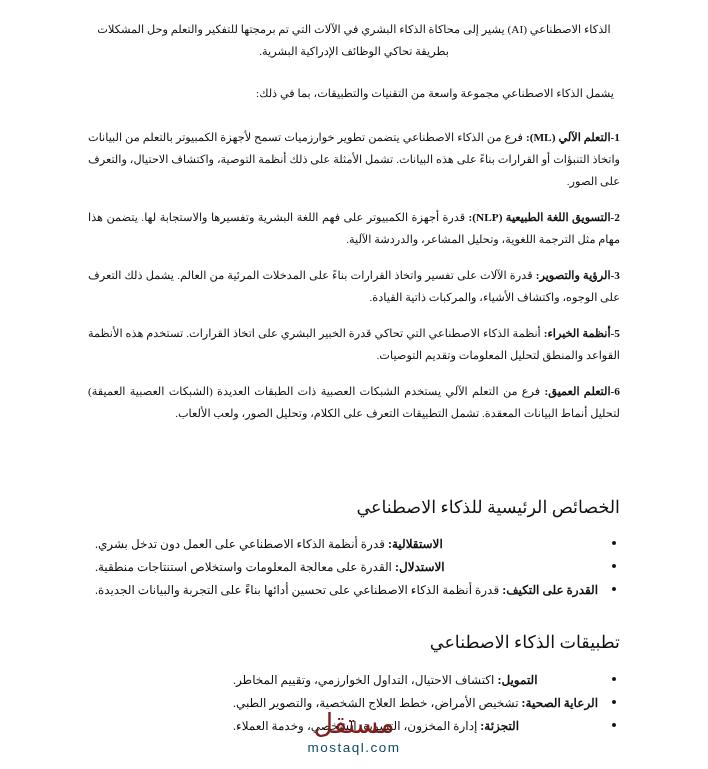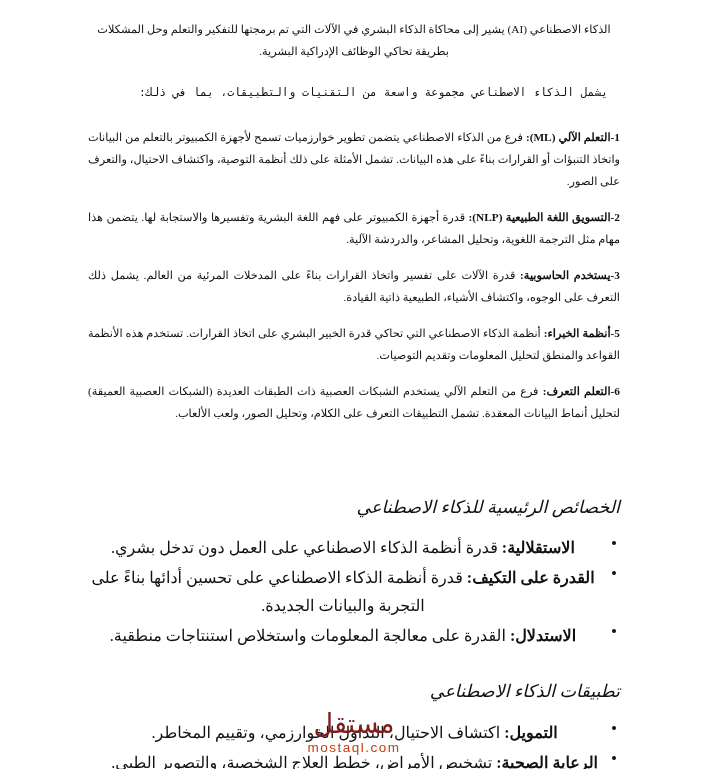--- a/index.html
+++ b/index.html
@@ -19,26 +19,25 @@
   #page {
     position: absolute;
     inset: 0;
     padding: 18px 88px 17px 88px;
     box-sizing: border-box;
     direction: rtl;
     text-align: justify;
   }
 
   p.lead-para {
-    margin: 0 12px 22px 0;
+    margin: 0 6px 22px 0;
     font-size: 11.3px;
     line-height: 1.95;
     text-align: justify;
     text-align-last: right;
-    font-family: Liberation Mono, monospace;
   }
 
   p.intro-para {
     margin: 0 0 20px 0;
     font-size: 11.3px;
     line-height: 1.95;
     text-align: center;
     direction: rtl;
   }
 
@@ -61,37 +60,36 @@
     font-weight: bold;
   }
 
   h2.section-heading {
     font-size: 17.5px;
     font-weight: normal;
     margin: 0 0 14px 0;
     text-align: right;
     direction: rtl;
     line-height: 1.5;
-    font-style: italic;
   }
 
   .spacer-lg { height: 56px; }
   .spacer-md { height: 26px; }
 
   ul.bullet-list {
     list-style: none;
     margin: 0;
     padding: 0 0 0 0;
     direction: rtl;
   }
 
   ul.bullet-list li {
-    font-size: 16px;
+    font-size: 12px;
     line-height: 1.75;
-    text-align: center;
+    text-align: left;
     direction: rtl;
     position: relative;
     padding-right: 22px;
     margin: 0 0 2px 0;
   }
 
   ul.bullet-list li .bullet-dot {
     position: absolute;
     right: 4px;
     top: 7px;
@@ -124,21 +122,21 @@
     display: block;
     font-size: 27px;
     color: #7f1d1d;
     letter-spacing: 1px;
     font-family: "DejaVu Sans", "Liberation Sans", sans-serif;
     line-height: 1.1;
   }
   #watermark .wm-en {
     display: block;
     font-size: 13.5px;
-    color: #c2410c;
+    color: #0c4a6e;
     letter-spacing: 1.5px;
     font-family: "Liberation Sans", sans-serif;
     margin-top: 1px;
   }
 </style>
 </head>
 <body>
 
 <div id="page">
 
@@ -147,45 +145,45 @@
   <p class="lead-para">يشمل الذكاء الاصطناعي مجموعة واسعة من التقنيات والتطبيقات، بما في ذلك:</p>
 
   <ol class="tech-list">
     <li class="tech-item">
       <span class="item-head">1-</span><span class="item-head">التعلم الآلي (ML)</span><span class="item-head">:</span><span> فرع من الذكاء الاصطناعي يتضمن تطوير خوارزميات تسمح لأجهزة الكمبيوتر بالتعلم من البيانات واتخاذ التنبؤات أو القرارات بناءً على هذه البيانات. تشمل الأمثلة على ذلك أنظمة التوصية، واكتشاف الاحتيال، والتعرف على الصور.</span>
     </li>
     <li class="tech-item">
       <span class="item-head">2-</span><span class="item-head">التسويق اللغة الطبيعية (NLP)</span><span class="item-head">:</span><span> قدرة أجهزة الكمبيوتر على فهم اللغة البشرية وتفسيرها والاستجابة لها. يتضمن هذا مهام مثل الترجمة اللغوية، وتحليل المشاعر، والدردشة الآلية.</span>
     </li>
     <li class="tech-item">
-      <span class="item-head">3-</span><span class="item-head">يستخدم الحاسوبية</span><span class="item-head">:</span><span> قدرة الآلات على تفسير واتخاذ القرارات بناءً على المدخلات المرئية من العالم. يشمل ذلك التعرف على الوجوه، واكتشاف الأشياء، الطبيعية ذاتية القيادة.</span>
+      <span class="item-head">3-</span><span class="item-head">الرؤية والتصوير</span><span class="item-head">:</span><span> قدرة الآلات على تفسير واتخاذ القرارات بناءً على المدخلات المرئية من العالم. يشمل ذلك التعرف على الوجوه، واكتشاف الأشياء، والمركبات ذاتية القيادة.</span>
     </li>
     <li class="tech-item">
       <span class="item-head">5-</span><span class="item-head">أنظمة الخبراء</span><span class="item-head">:</span><span> أنظمة الذكاء الاصطناعي التي تحاكي قدرة الخبير البشري على اتخاذ القرارات. تستخدم هذه الأنظمة القواعد والمنطق لتحليل المعلومات وتقديم التوصيات.</span>
     </li>
     <li class="tech-item">
-      <span class="item-head">6-</span><span class="item-head">التعلم التعرف</span><span class="item-head">:</span><span> فرع من التعلم الآلي يستخدم الشبكات العصبية ذات الطبقات العديدة (الشبكات العصبية العميقة) لتحليل أنماط البيانات المعقدة. تشمل التطبيقات التعرف على الكلام، وتحليل الصور، ولعب الألعاب.</span>
+      <span class="item-head">6-</span><span class="item-head">التعلم العميق</span><span class="item-head">:</span><span> فرع من التعلم الآلي يستخدم الشبكات العصبية ذات الطبقات العديدة (الشبكات العصبية العميقة) لتحليل أنماط البيانات المعقدة. تشمل التطبيقات التعرف على الكلام، وتحليل الصور، ولعب الألعاب.</span>
     </li>
   </ol>
 
   <div class="spacer-lg"></div>
 
   <h2 class="section-heading">الخصائص الرئيسية للذكاء الاصطناعي</h2>
 
   <div class="bullets-wrap">
     <div class="bullets-inner">
       <ul class="bullet-list">
         <li>
           <span class="bullet-dot"></span><span class="bold-term">الاستقلالية</span><span class="bold-term">:</span><span> قدرة أنظمة الذكاء الاصطناعي على العمل دون تدخل بشري.</span>
         </li>
         <li>
+          <span class="bullet-dot"></span><span class="bold-term">الاستدلال</span><span class="bold-term">:</span><span> القدرة على معالجة المعلومات واستخلاص استنتاجات منطقية.</span>
+        </li>
+        <li>
           <span class="bullet-dot"></span><span class="bold-term">القدرة على التكيف</span><span class="bold-term">:</span><span> قدرة أنظمة الذكاء الاصطناعي على تحسين أدائها بناءً على التجربة والبيانات الجديدة.</span>
-        </li>
-        <li>
-          <span class="bullet-dot"></span><span class="bold-term">الاستدلال</span><span class="bold-term">:</span><span> القدرة على معالجة المعلومات واستخلاص استنتاجات منطقية.</span>
         </li>
       </ul>
     </div>
   </div>
 
   <div class="spacer-md"></div>
 
   <h2 class="section-heading">تطبيقات الذكاء الاصطناعي</h2>
 
   <div class="bullets-wrap">

